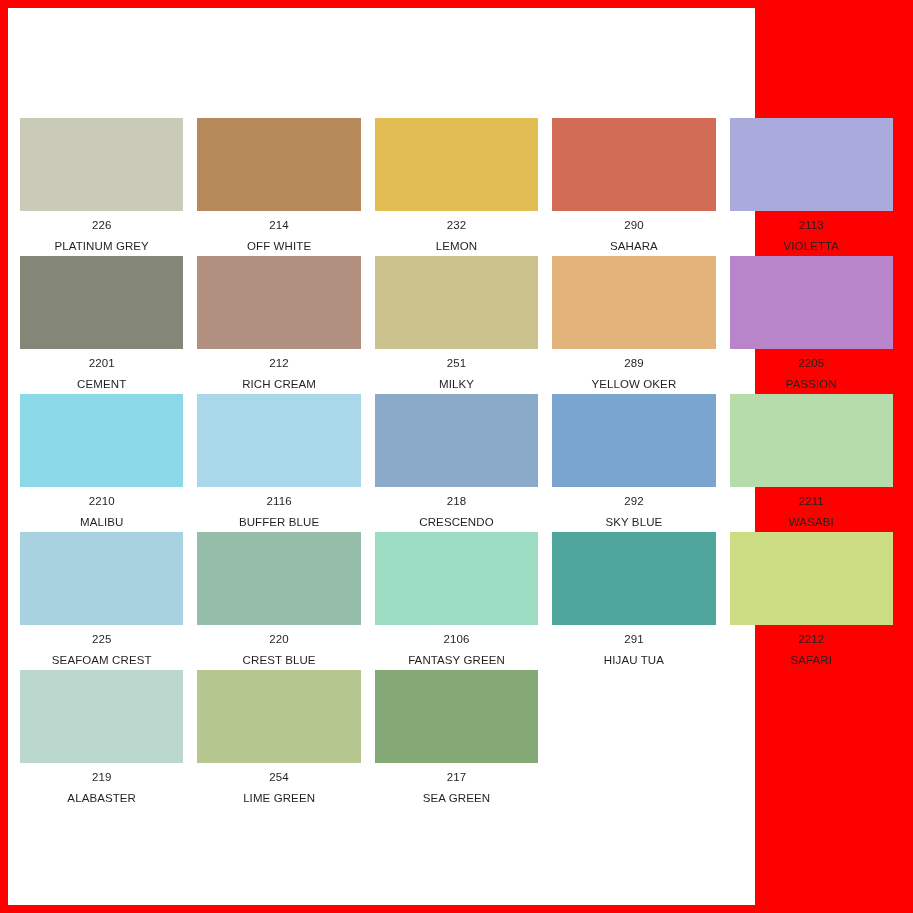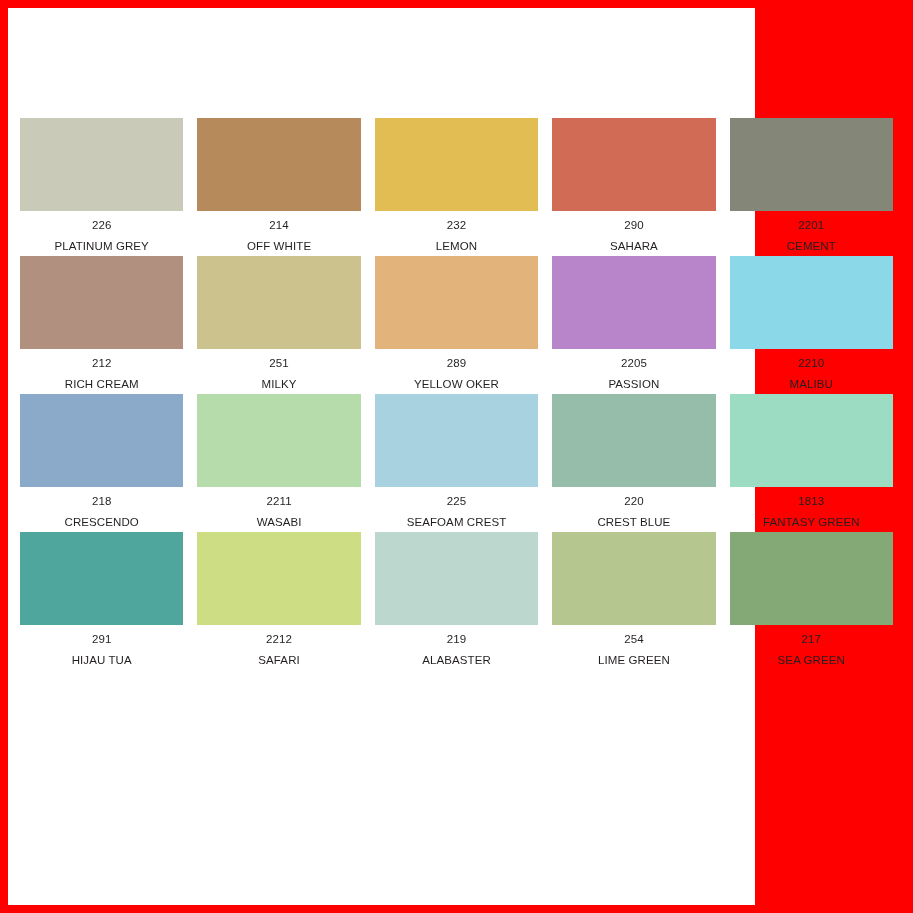--- a/index.html
+++ b/index.html
@@ -95,20 +95,25 @@
           <div class="swatch-chip" style="background: rgb(226, 189, 83);"></div>
           <div class="swatch-code">232</div>
           <div class="swatch-name">LEMON</div>
         </div>
         <div class="swatch-cell">
           <div class="swatch-chip" style="background: rgb(210, 107, 85);"></div>
           <div class="swatch-code">290</div>
           <div class="swatch-name">SAHARA</div>
         </div>
         <div class="swatch-cell">
+          <div class="swatch-chip" style="background: rgb(170, 171, 220);"></div>
+          <div class="swatch-code">2113</div>
+          <div class="swatch-name">VIOLETTA</div>
+        </div>
+        <div class="swatch-cell">
           <div class="swatch-chip" style="background: rgb(132, 135, 120);"></div>
           <div class="swatch-code">2201</div>
           <div class="swatch-name">CEMENT</div>
         </div>
         <div class="swatch-cell">
           <div class="swatch-chip" style="background: rgb(178, 144, 127);"></div>
           <div class="swatch-code">212</div>
           <div class="swatch-name">RICH CREAM</div>
         </div>
         <div class="swatch-cell">
@@ -125,42 +130,52 @@
           <div class="swatch-chip" style="background: rgb(184, 133, 202);"></div>
           <div class="swatch-code">2205</div>
           <div class="swatch-name">PASSION</div>
         </div>
         <div class="swatch-cell">
           <div class="swatch-chip" style="background: rgb(139, 216, 232);"></div>
           <div class="swatch-code">2210</div>
           <div class="swatch-name">MALIBU</div>
         </div>
         <div class="swatch-cell">
+          <div class="swatch-chip" style="background: rgb(169, 216, 234);"></div>
+          <div class="swatch-code">2116</div>
+          <div class="swatch-name">BUFFER BLUE</div>
+        </div>
+        <div class="swatch-cell">
           <div class="swatch-chip" style="background: rgb(139, 169, 200);"></div>
           <div class="swatch-code">218</div>
           <div class="swatch-name">CRESCENDO</div>
         </div>
         <div class="swatch-cell">
+          <div class="swatch-chip" style="background: rgb(122, 165, 207);"></div>
+          <div class="swatch-code">292</div>
+          <div class="swatch-name">SKY BLUE</div>
+        </div>
+        <div class="swatch-cell">
           <div class="swatch-chip" style="background: rgb(181, 220, 170);"></div>
           <div class="swatch-code">2211</div>
           <div class="swatch-name">WASABI</div>
         </div>
         <div class="swatch-cell">
           <div class="swatch-chip" style="background: rgb(169, 210, 224);"></div>
           <div class="swatch-code">225</div>
           <div class="swatch-name">SEAFOAM CREST</div>
         </div>
         <div class="swatch-cell">
           <div class="swatch-chip" style="background: rgb(149, 189, 170);"></div>
           <div class="swatch-code">220</div>
           <div class="swatch-name">CREST BLUE</div>
         </div>
         <div class="swatch-cell">
           <div class="swatch-chip" style="background: rgb(156, 220, 194);"></div>
-          <div class="swatch-code">1813</div>
+          <div class="swatch-code">2106</div>
           <div class="swatch-name">FANTASY GREEN</div>
         </div>
         <div class="swatch-cell">
           <div class="swatch-chip" style="background: rgb(79, 166, 156);"></div>
           <div class="swatch-code">291</div>
           <div class="swatch-name">HIJAU TUA</div>
         </div>
         <div class="swatch-cell">
           <div class="swatch-chip" style="background: rgb(204, 221, 131);"></div>
           <div class="swatch-code">2212</div>

